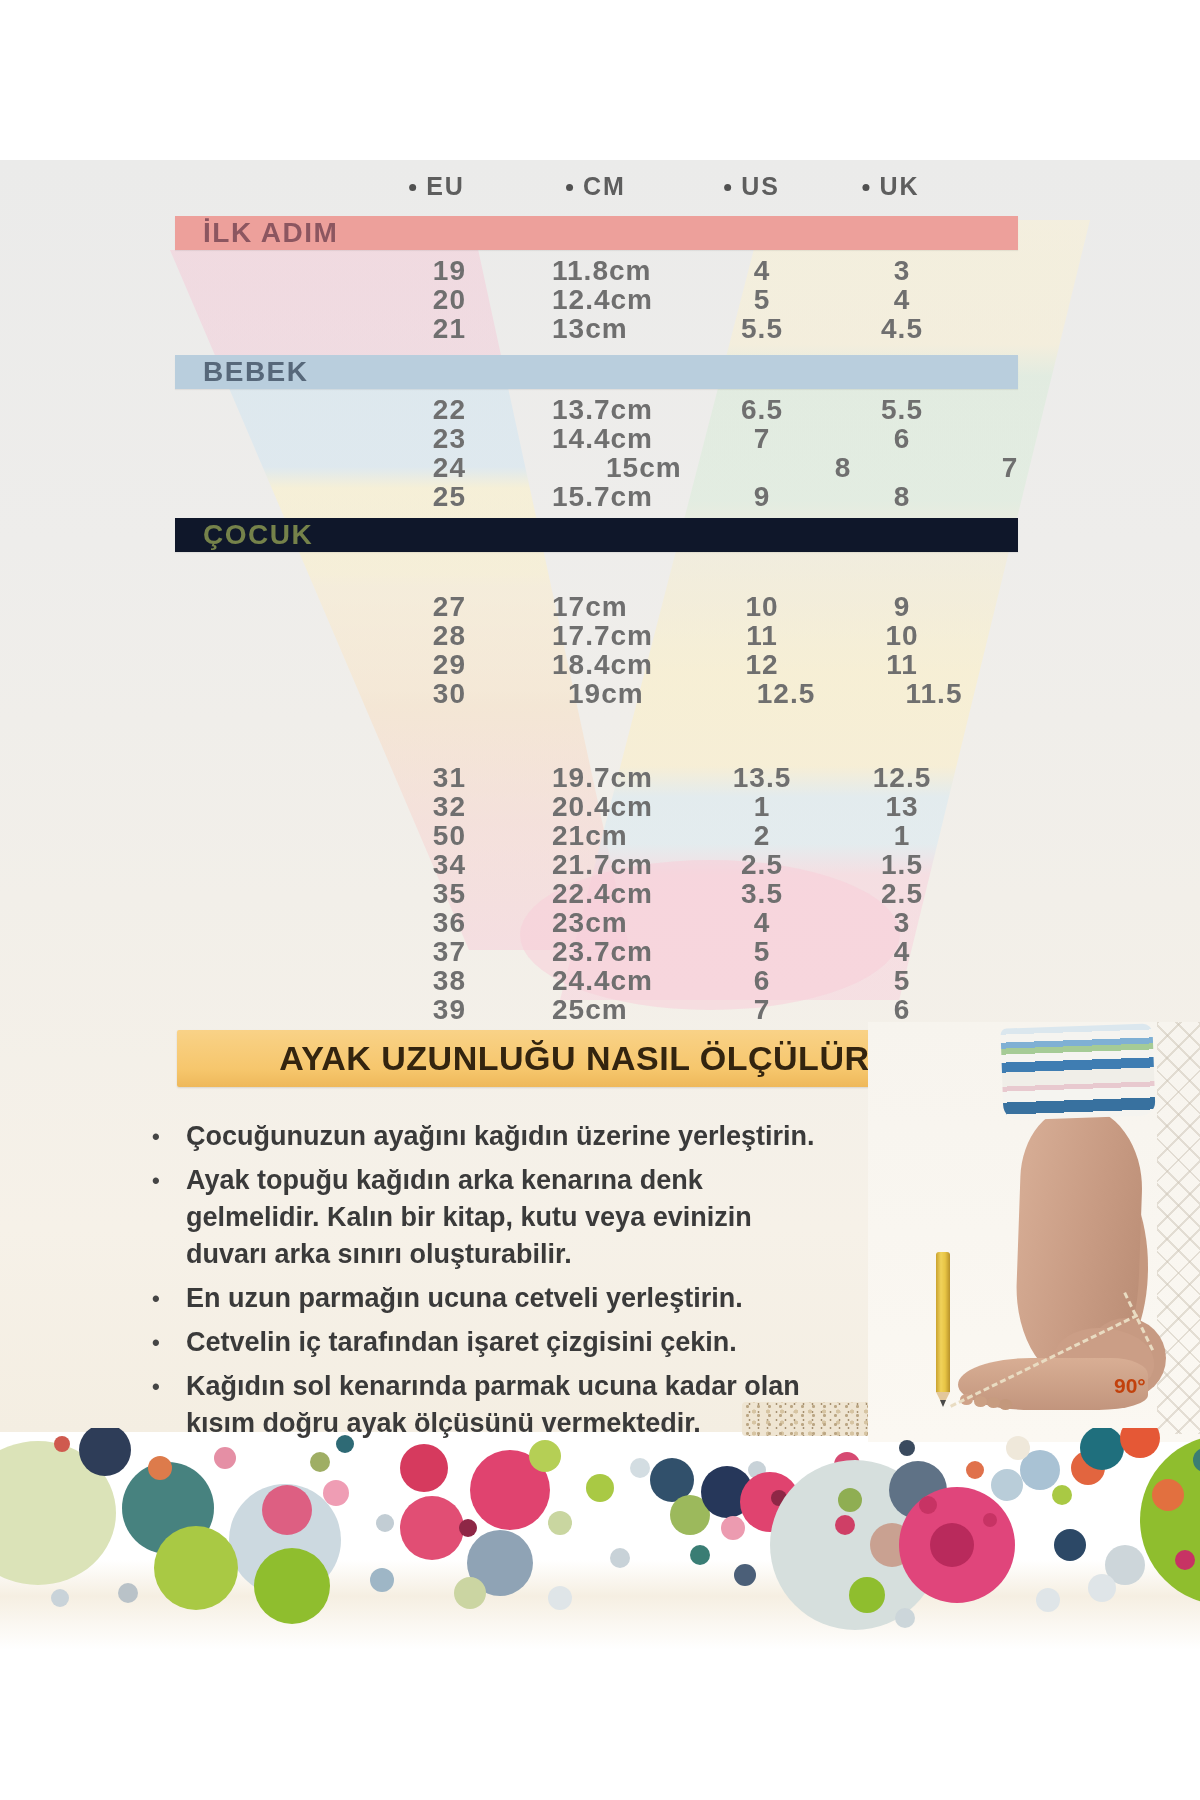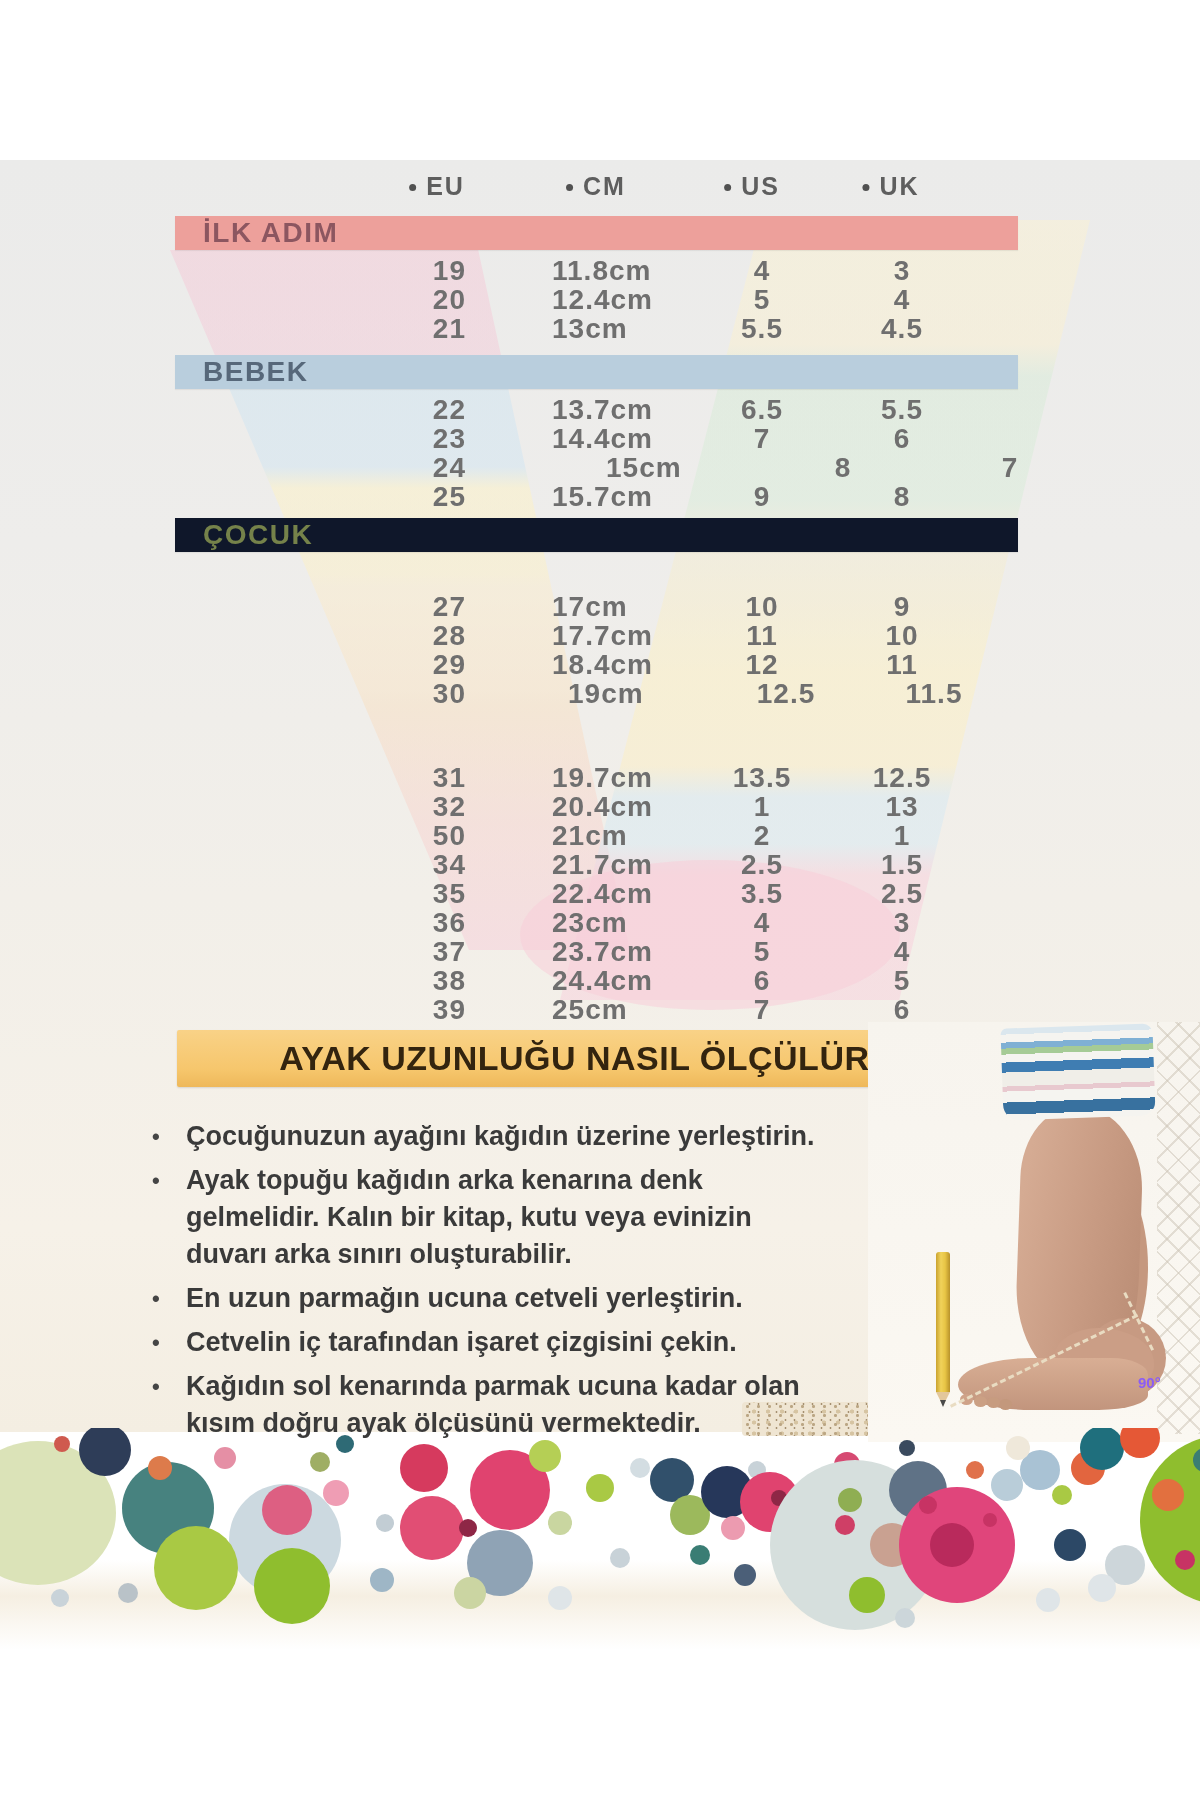--- a/index.html
+++ b/index.html
@@ -73,21 +73,21 @@
   .pencil{position:absolute;left:68px;top:230px;width:14px;height:140px;border-radius:3px 3px 0 0;
     background:linear-gradient(90deg,#caa22f,#f0d25a 35%,#e8c545 65%,#b8922a);}
   .pencil-tip{position:absolute;left:0;top:140px;width:0;height:0;
     border-left:7px solid transparent;border-right:7px solid transparent;border-top:14px solid #e3c79b;}
   .pencil-lead{position:absolute;left:4px;top:148px;width:0;height:0;
     border-left:3px solid transparent;border-right:3px solid transparent;border-top:7px solid #4a4a4a;}
   .dash1{position:absolute;left:82px;top:383px;width:208px;border-top:3px dashed #e9dcc2;
     transform-origin:left top;transform:rotate(-26deg);}
   .dash2{position:absolute;left:258px;top:270px;width:64px;border-top:3px dashed #e9dcc2;
     transform-origin:left top;transform:rotate(64deg);}
-  .angle{position:absolute;left:246px;top:352px;font-size:15px;font-weight:bold;color:#8b5cf6;margin-left:24px;}
+  .angle{position:absolute;left:246px;top:352px;font-size:21px;font-weight:bold;color:#c2410c;}
 
   .carpet{position:absolute;left:742px;top:1402px;width:366px;height:34px;border-radius:4px;
     background-color:#efe5d2;
     background-image:
       radial-gradient(circle,#bba684 18%,transparent 24%),
       radial-gradient(circle,#d6c4a2 20%,transparent 26%),
       radial-gradient(circle,#a59070 14%,transparent 20%);
     background-size:11px 9px,14px 11px,9px 8px;
     background-position:0 0,5px 4px,3px 6px;}
 

